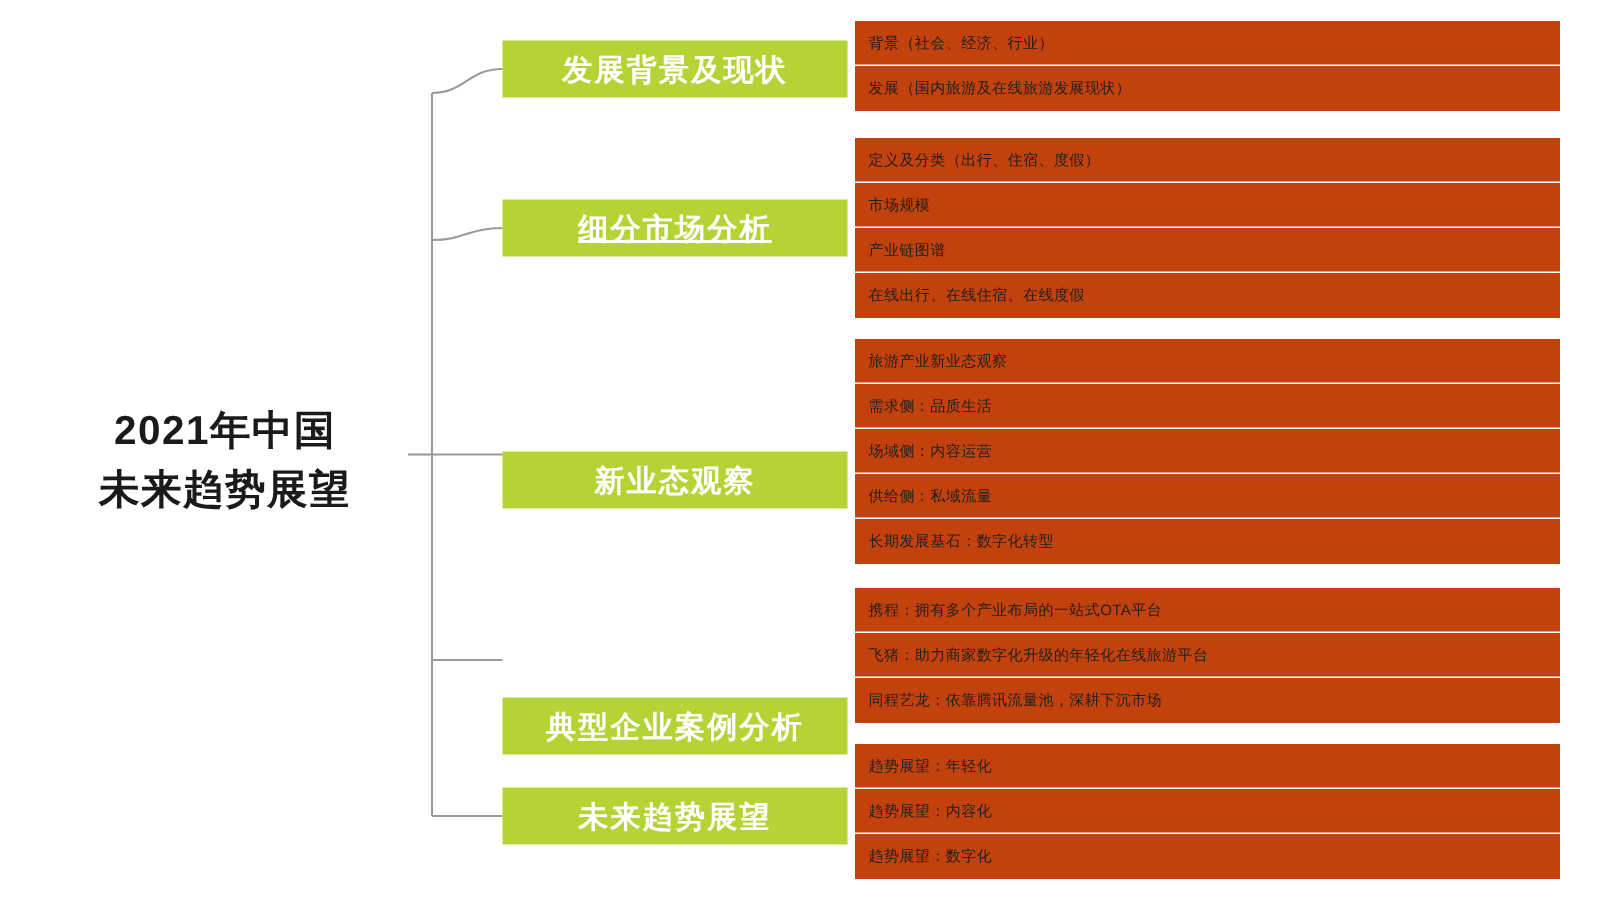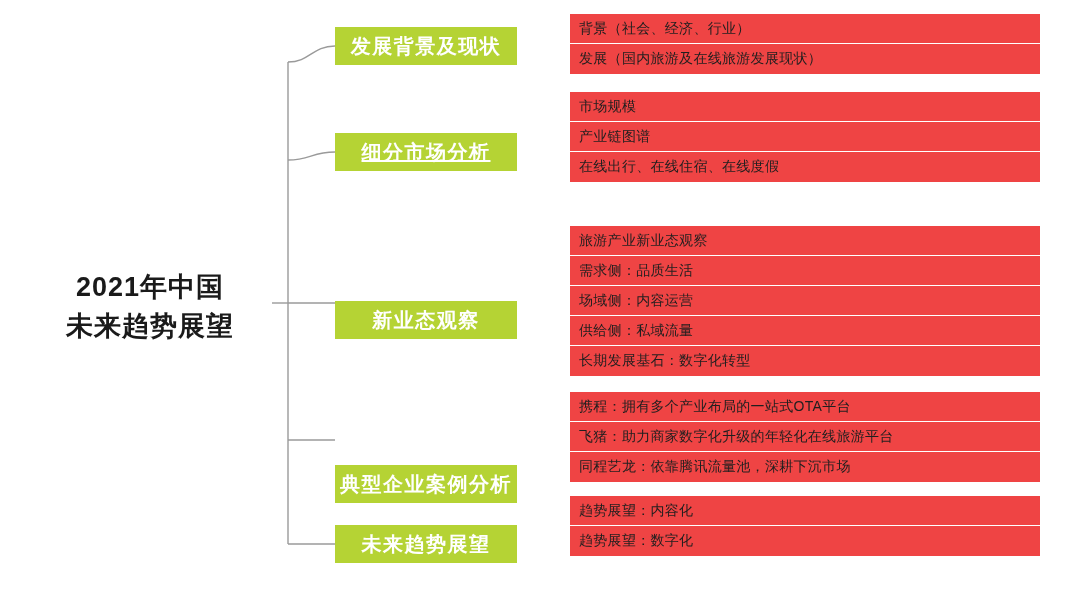--- a/index.html
+++ b/index.html
@@ -42,47 +42,47 @@
     left: 0;
     top: 0;
     width: 1080px;
     height: 607px;
     pointer-events: none;
   }
   
   .branch {
     position: absolute;
     left: 335px;
-    width: 182px;
+    width: 230px;
     height: 38px;
     background: #b5d334;
     color: #ffffff;
     font-size: 20px;
     font-weight: bold;
     letter-spacing: 1.5px;
     display: flex;
     align-items: center;
     justify-content: center;
     box-sizing: border-box;
   }
   
   .leaf-group {
     position: absolute;
     left: 570px;
     width: 470px;
   }
   .leaf {
     height: 30px;
-    background: #ef4444;
+    background: #c2410c;
     border-bottom: 1px solid #ffffff;
     display: flex;
     align-items: center;
     padding-left: 9px;
     box-sizing: border-box;
-    font-size: 14px;
+    font-size: 10px;
     color: #1f1f1f;
     letter-spacing: 0.3px;
     white-space: nowrap;
   }
   .leaf.last { border-bottom: none; }
 </style>
 </head>
 <body>
 
 <div class="canvas">
@@ -116,37 +116,39 @@
   <div class="branch" style="top:301px;">新业态观察</div>
   <div class="branch" style="top:421px;margin-top:44px;">典型企业案例分析</div>
   <div class="branch" style="top:525px;">未来趋势展望</div>
 
   <div class="leaf-group" style="top:14px;">
     <div class="leaf">背景（社会、经济、行业）</div>
     <div class="leaf last">发展（国内旅游及在线旅游发展现状）</div>
   </div>
 
   <div class="leaf-group" style="top:92px;">
+    <div class="leaf">定义及分类（出行、住宿、度假）</div>
     <div class="leaf">市场规模</div>
     <div class="leaf">产业链图谱</div>
     <div class="leaf last">在线出行、在线住宿、在线度假</div>
   </div>
 
   <div class="leaf-group" style="top:226px;">
     <div class="leaf">旅游产业新业态观察</div>
     <div class="leaf">需求侧：品质生活</div>
     <div class="leaf">场域侧：内容运营</div>
     <div class="leaf">供给侧：私域流量</div>
     <div class="leaf last">长期发展基石：数字化转型</div>
   </div>
 
   <div class="leaf-group" style="top:392px;">
     <div class="leaf">携程：拥有多个产业布局的一站式OTA平台</div>
     <div class="leaf">飞猪：助力商家数字化升级的年轻化在线旅游平台</div>
     <div class="leaf last">同程艺龙：依靠腾讯流量池，深耕下沉市场</div>
   </div>
 
   <div class="leaf-group" style="top:496px;">
+    <div class="leaf">趋势展望：年轻化</div>
     <div class="leaf">趋势展望：内容化</div>
     <div class="leaf last">趋势展望：数字化</div>
   </div>
 
 </div>
 
 </body></html>

